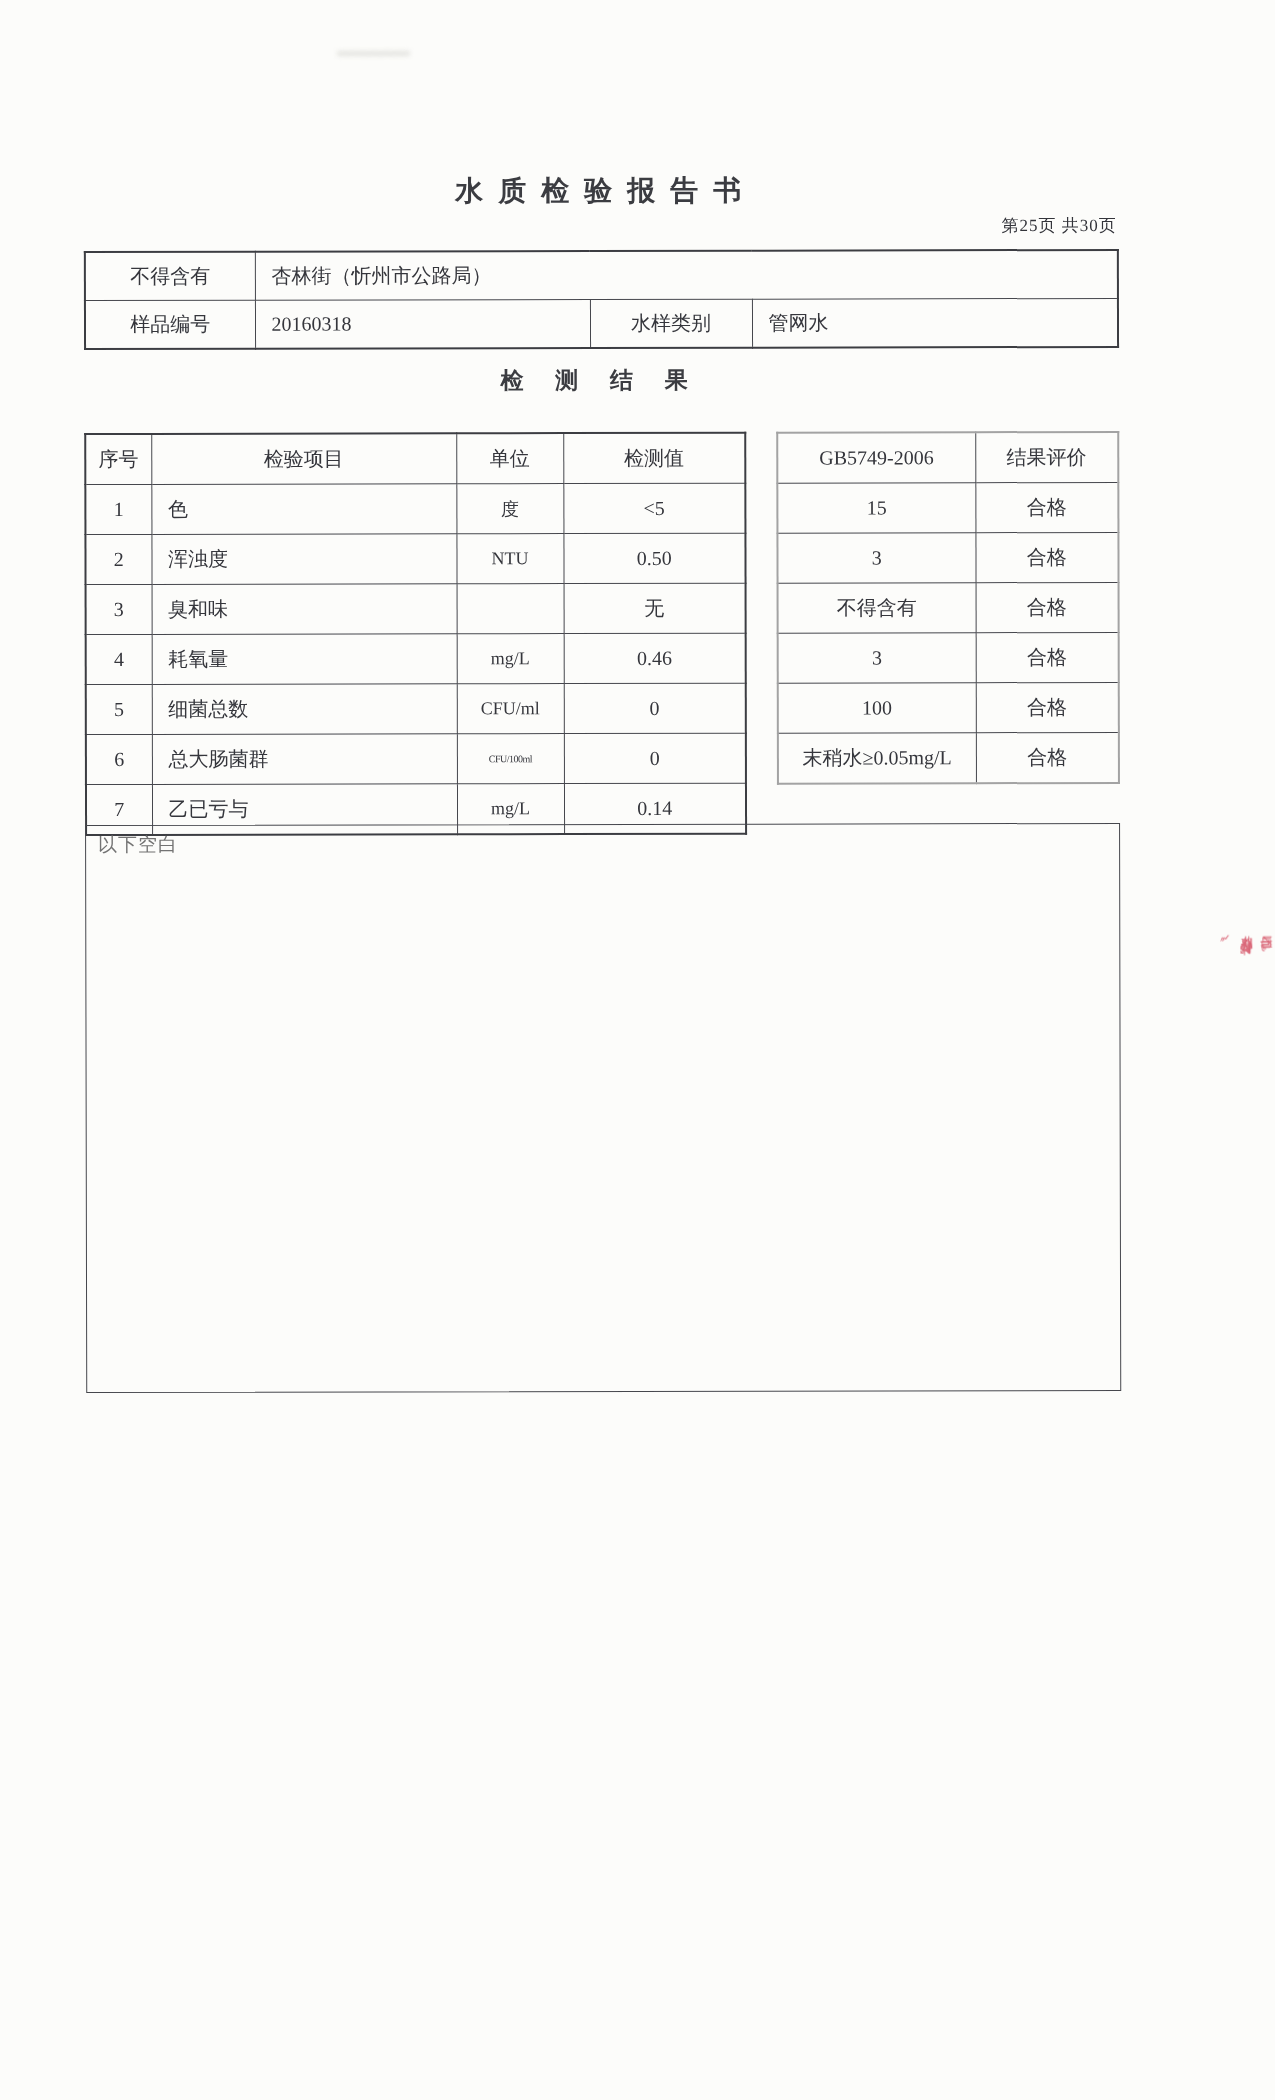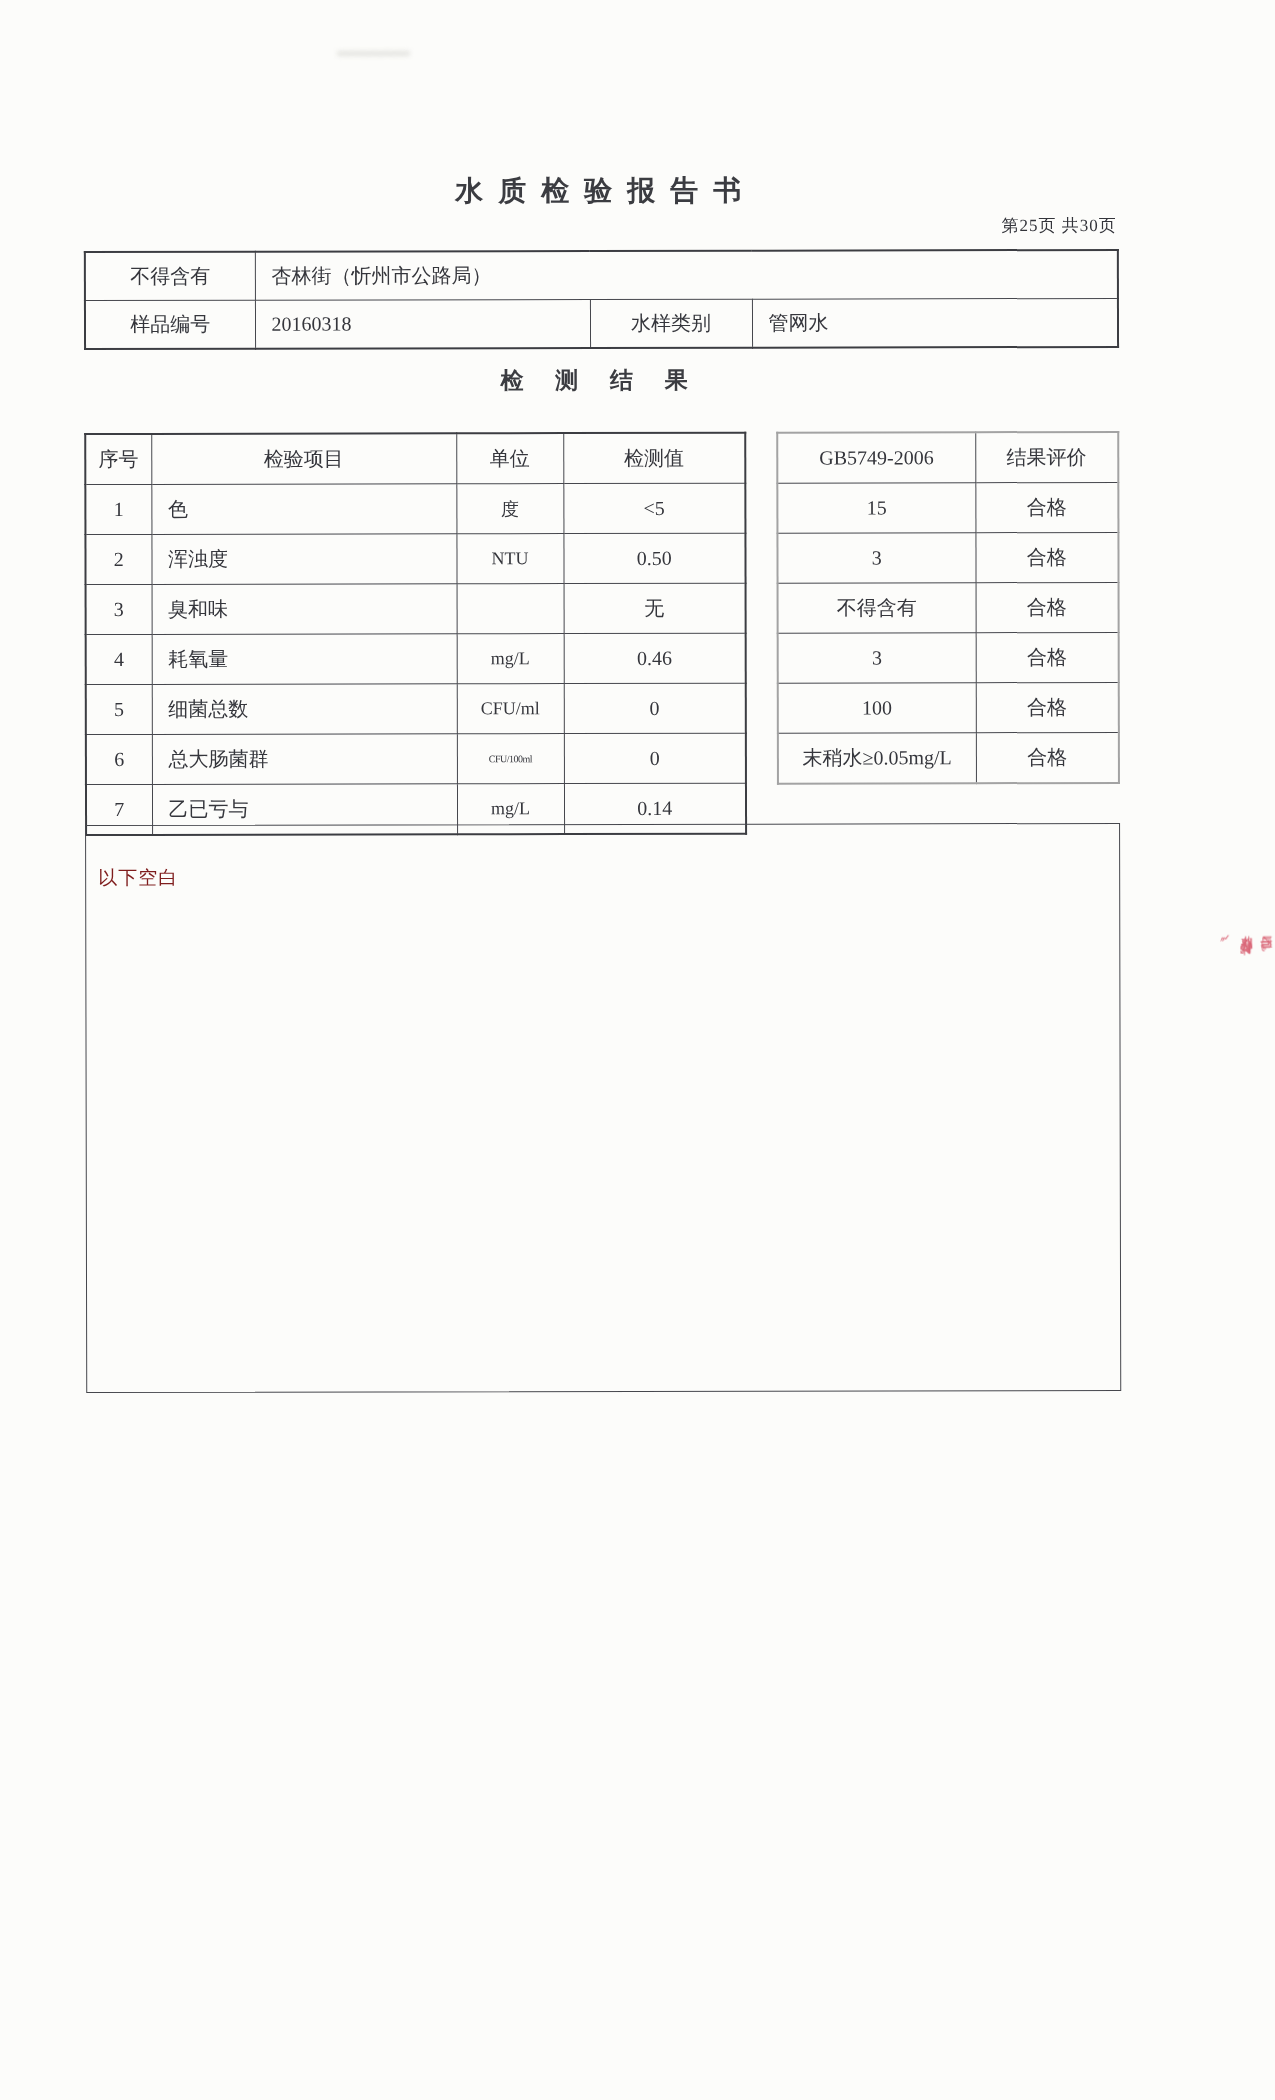--- a/index.html
+++ b/index.html
@@ -57,21 +57,21 @@
   .results-left td,.results-right td{height:49px;border-radius:24px;}
   td.item{text-align:left;padding-left:16px;}
   td.unit{font-size:18px;}
   td.unit.condensed{font-size:10px;letter-spacing:-0.5px;}
   .blank-box{
     position:absolute;left:85px;top:824px;width:1033px;height:566px;
     border:1.8px solid #46474d;background:transparent;
   }
   .blank-note{
     position:absolute;left:12px;top:6px;
-    font-size:19px;color:#7f1d1d;letter-spacing:1px;margin-top:33px;
+    font-size:19px;color:#737373;letter-spacing:1px;
   }
   
   .red-marks{
     position:absolute;left:1216px;top:928px;width:22px;
     writing-mode:vertical-rl;text-orientation:upright;
     font-size:12px;line-height:20px;
     transform:scaleX(-1);
     filter:blur(0.7px);opacity:0.85;
   }
   .red-marks .seg{display:block;letter-spacing:1px;}

